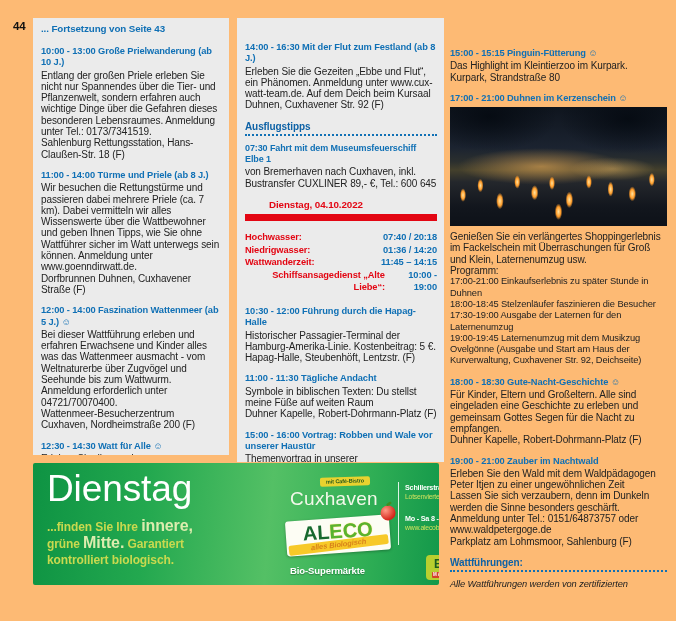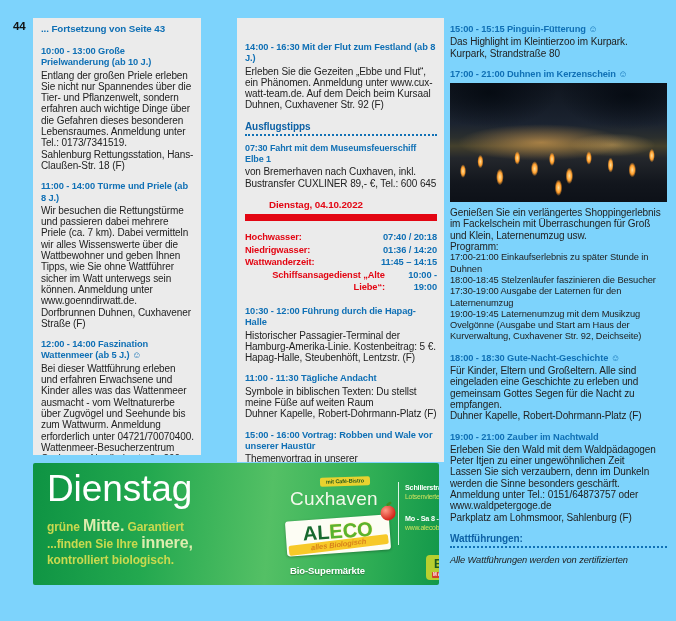--- a/index.html
+++ b/index.html
@@ -1,25 +1,25 @@
 <!DOCTYPE html>
 <html><head>
 <meta charset="utf-8">
 <style>
   html,body{margin:0;padding:0;background:#ffffff;}
   .page{
-    position:relative;width:676px;height:621px;background:#7dd3fc;
+    position:relative;width:676px;height:621px;background:#fdba74;
     font-family:"Liberation Sans",sans-serif;color:#222;overflow:hidden;
     letter-spacing:-0.1px;
   }
   .page-number{position:absolute;left:13px;top:20px;font-size:11.5px;font-weight:bold;color:#111;}
   .col{position:absolute;box-sizing:border-box;}
-  .col-left{left:33px;top:18px;width:168px;height:437px;background:#ebebeb;padding:5px 7px 6px 8px;overflow:hidden;}
+  .col-left{left:33px;top:18px;width:196px;height:437px;background:#ebebeb;padding:5px 7px 6px 8px;overflow:hidden;}
   .col-mid{left:237px;top:18px;width:207px;height:444px;background:#ebebeb;padding:24px 7px 6px 8px;overflow:hidden;}
-  .col-right{left:450px;top:24px;width:217px;}
+  .col-right{left:450px;top:48px;width:217px;}
   .continuation{color:#1070b5;font-weight:bold;font-size:9.8px;line-height:12px;margin-bottom:11px;}
   .event{margin-bottom:10px;}
   .event-title{color:#1070b5;font-weight:bold;font-size:9.3px;line-height:11.3px;margin-bottom:1px;}
   .event-body{font-size:10px;line-height:11.3px;white-space:pre-line;}
   .section-header{color:#0e62a6;font-weight:bold;font-size:10px;line-height:12px;}
   .dotted{border-bottom:2px dotted #1070b5;margin:1px 0 7px;}
   .date-header{color:#e30613;font-weight:bold;font-size:9.8px;line-height:12px;padding-left:24px;}
   .red-bar{height:7px;background:#e30613;margin:3px 0 10px;}
   .tide{margin-bottom:12px;}
   .tide-row{display:flex;justify-content:space-between;font-size:9.3px;font-weight:bold;line-height:12.6px;text-align:right;}
@@ -193,22 +193,22 @@
     </div>
     <div class="section-header">Wattführungen:</div>
     <div class="dotted"></div>
     <div class="italic-note">Alle Wattführungen werden von zertifizierten</div>
   </div>
 
   <div class="ad">
     <div class="ad-left">
       <div class="ad-weekday">Dienstag</div>
       <div class="ad-tagline">
+        <div><span>...finden Sie Ihre </span><span class="big">innere,</span></div>
         <div><span>grüne </span><span class="big">Mitte.</span><span> Garantiert</span></div>
-        <div><span>...finden Sie Ihre </span><span class="big">innere,</span></div>
         <div><span>kontrolliert biologisch.</span></div>
       </div>
     </div>
     <div class="ad-right">
       <div class="ad-ribbon">mit Café-Bistro</div>
       <div class="ad-city">Cuxhaven</div>
       <div class="ad-divider"></div>
       <div class="ad-info">
         <div class="ad-address">Schillerstraße 4a</div>
         <div class="ad-district">Lotsenviertel</div>

